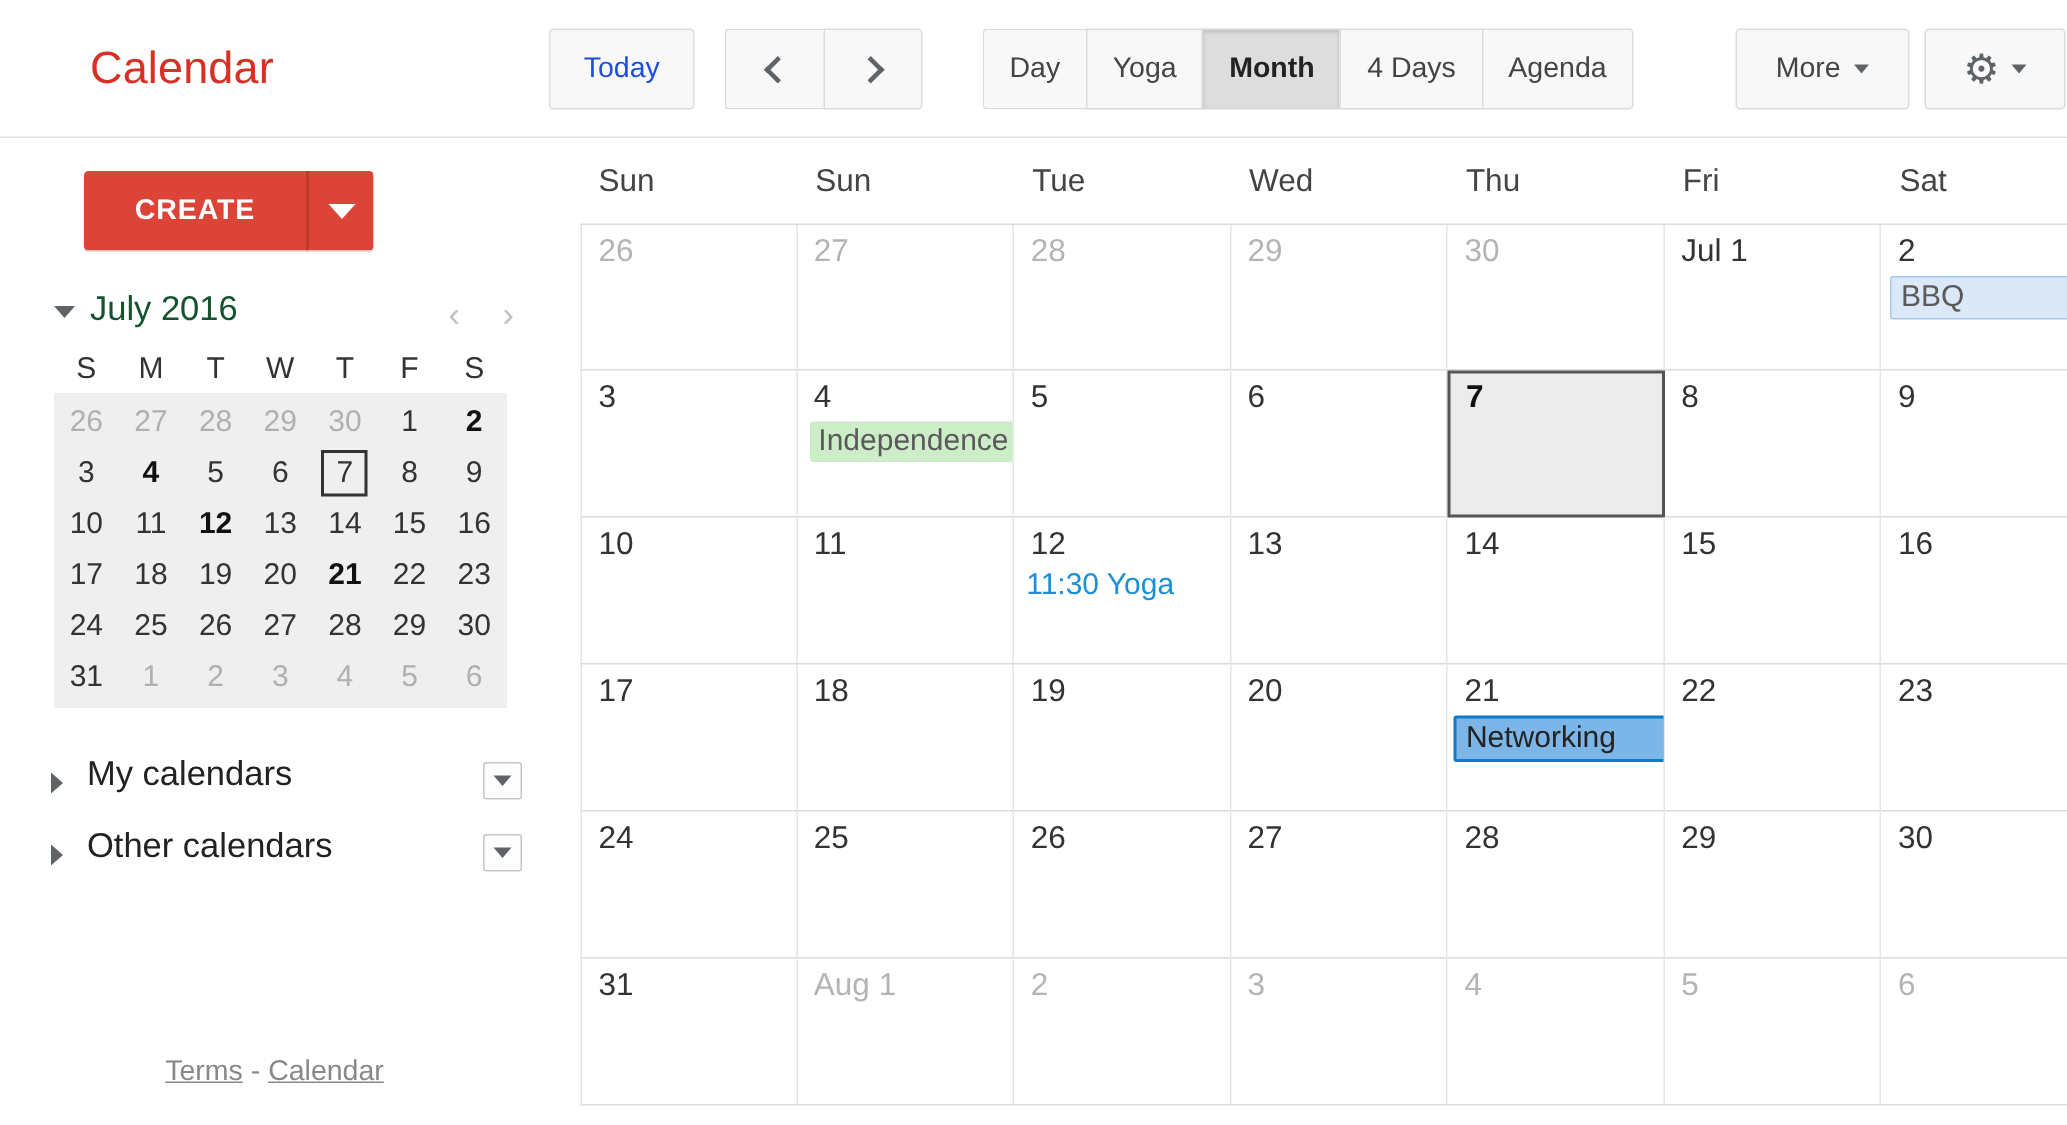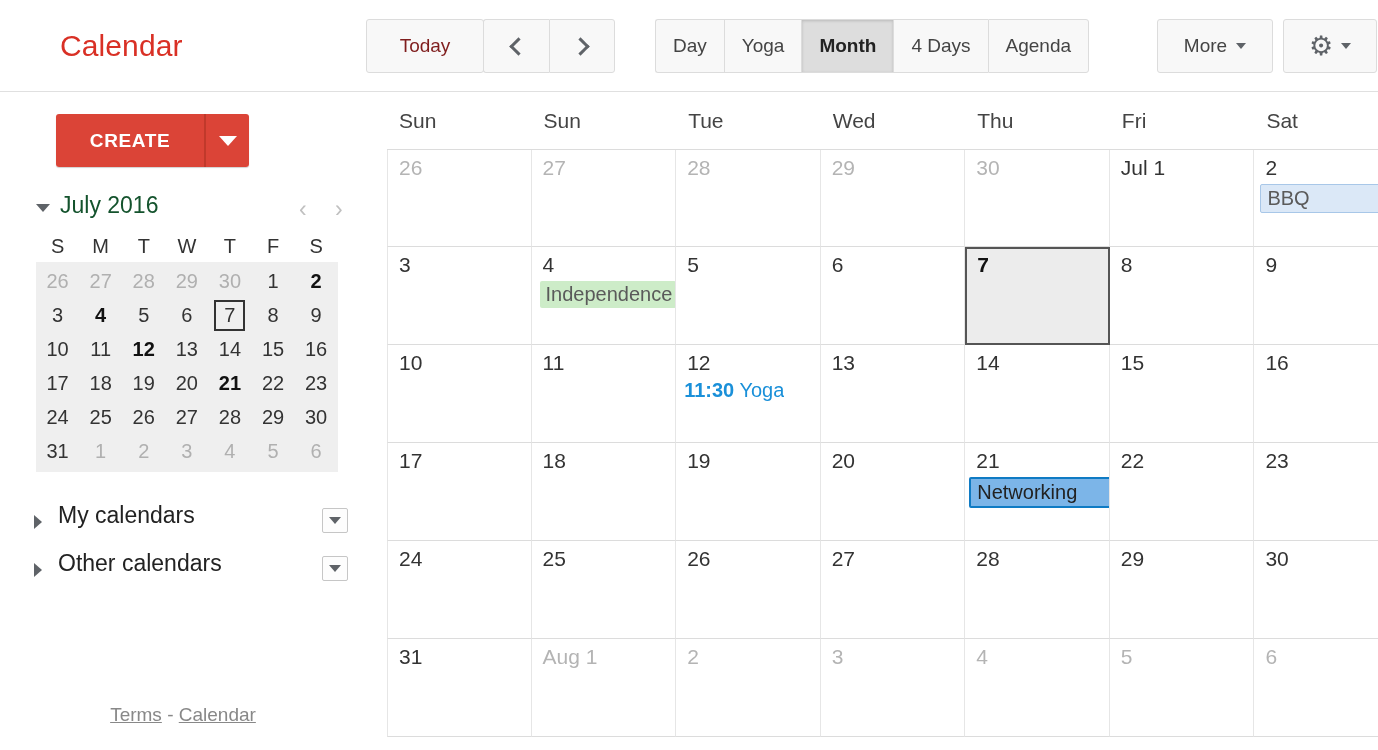--- a/index.html
+++ b/index.html
@@ -25,23 +25,23 @@
   .btn {
     display: inline-flex; align-items: center; justify-content: center;
     background: #f8f8f8;
     border: 1px solid #dcdcdc;
     color: #444444;
     font-size: 19px;
     height: 54px;
     user-select: none;
   }
   #btn-today {
-    position: absolute; left: 366px; top: 19px; width: 118px;
+    position: absolute; left: 366px; top: 19px; width: 97px;
     border-radius: 3px;
-    color: #7f1d1d; background: #f8f8f8;
+    color: #1d4ed8; background: #f8f8f8;
     cursor: default;
     text-align: center;
   }
   #navgroup { position: absolute; left: 483px; top: 19px; display: flex; }
   #navgroup .btn { width: 66px; }
   #btn-prev { border-radius: 3px 0 0 3px; border-right: none; }
   #btn-next { border-radius: 0 3px 3px 0; }
   .chev { display:block; width: 13px; height: 13px; border-style: solid;
           border-color: #5f6368; }
   .chev-l { border-width: 0 0 3px 3px; transform: rotate(45deg); margin-left:4px;}
@@ -171,21 +171,21 @@
 
   .event { position: absolute; left: 8px; top: 34px; font-size: 20px;
            white-space: nowrap; overflow: hidden; cursor: pointer; }
   .ev-chip { padding: 2px 6px; border-radius: 2px; }
   .ev-green { background: #cdecc8; color: #5a5a5a; width: 136px; }
   .ev-blue-light { background: #dbe8f7; color: #5a5a5a;
                    border: 1px solid #a8c7e8; width: 134px; left: 6px; }
   .ev-blue-strong { background: #7cb5e8; color: #222222;
                     border: 2px solid #0f7bc4; width: 142px; left: 4px; }
   .ev-plain { color: #1a90d9; }
-  .ev-plain b { color: #1a90d9; font-weight: bold; }
+  .ev-plain b { color: #1a90d9; font-weight: normal; }
 </style>
 </head>
 <body>
 
 <div id="topbar">
 
   <div id="app-title">Calendar</div>
 
   <div id="btn-today" class="btn disabled">
     <span>Today</span>

